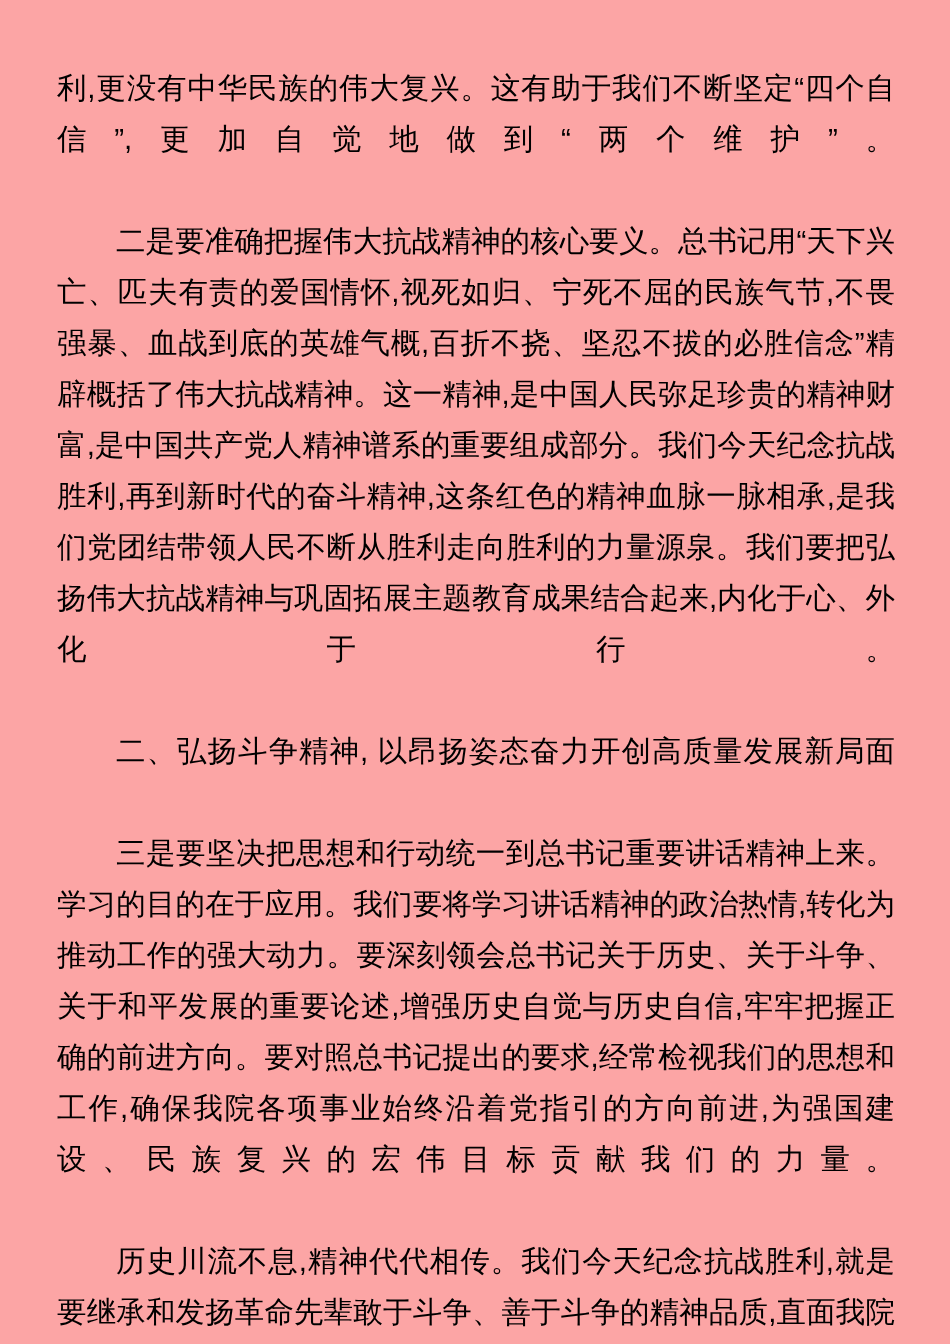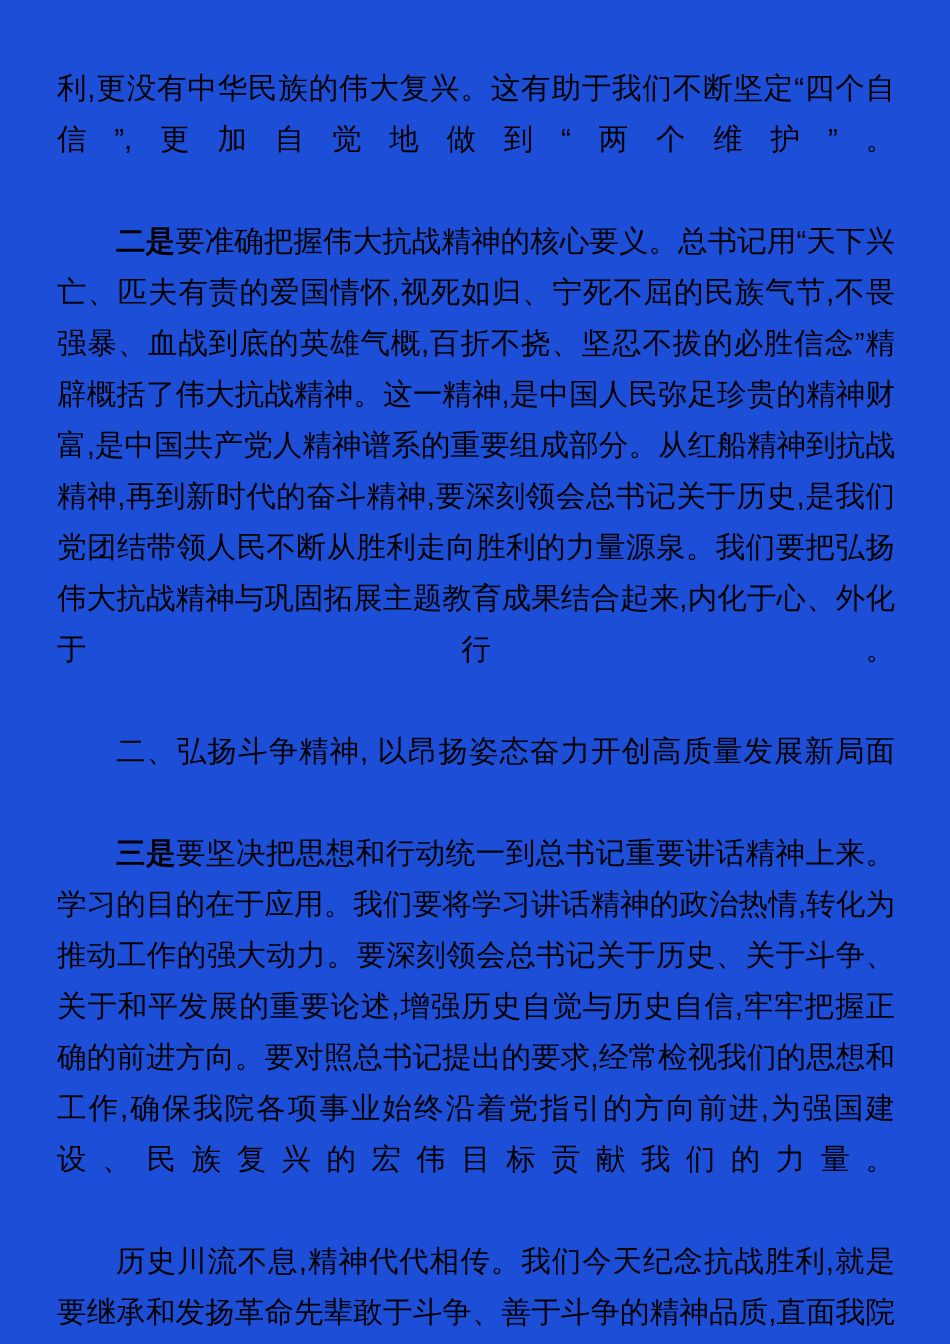--- a/index.html
+++ b/index.html
@@ -5,21 +5,21 @@
   html, body {
     margin: 0;
     padding: 0;
     background: #ffffff;
   }
 
   .page {
     position: relative;
     width: 950px;
     height: 1344px;
-    background: #1d4ed8;
+    background: #fca5a5;
     overflow: hidden;
     box-sizing: border-box;
   }
 
   .doc-body {
     position: absolute;
     left: 57px;
     top: 62px;
     width: 838px;
   }
@@ -37,42 +37,42 @@
     letter-spacing: 0px;
     font-weight: 400;
     -webkit-font-smoothing: antialiased;
   }
 
   .para.no-indent {
     text-indent: 0;
   }
 
   .para .lead {
-    font-weight: 700;
+    font-weight: 400;
   }
 
   
   .para:after {
     content: "";
     display: inline-block;
     width: 100%;
   }
 </style>
 </head>
 <body>
 
 <div class="page">
   <div class="doc-body">
 
     <p class="para no-indent">
       <span>利,更没有中华民族的伟大复兴。这有助于我们不断坚定“四个自信”,更加自觉地做到“两个维护”。</span>
     </p>
 
     <p class="para">
-      <span class="lead">二是</span><span>要准确把握伟大抗战精神的核心要义。总书记用“天下兴亡、匹夫有责的爱国情怀,视死如归、宁死不屈的民族气节,不畏强暴、血战到底的英雄气概,百折不挠、坚忍不拔的必胜信念”精辟概括了伟大抗战精神。这一精神,是中国人民弥足珍贵的精神财富,是中国共产党人精神谱系的重要组成部分。从红船精神到抗战精神,再到新时代的奋斗精神,要深刻领会总书记关于历史,是我们党团结带领人民不断从胜利走向胜利的力量源泉。我们要把弘扬伟大抗战精神与巩固拓展主题教育成果结合起来,内化于心、外化于行。</span>
+      <span class="lead">二是</span><span>要准确把握伟大抗战精神的核心要义。总书记用“天下兴亡、匹夫有责的爱国情怀,视死如归、宁死不屈的民族气节,不畏强暴、血战到底的英雄气概,百折不挠、坚忍不拔的必胜信念”精辟概括了伟大抗战精神。这一精神,是中国人民弥足珍贵的精神财富,是中国共产党人精神谱系的重要组成部分。我们今天纪念抗战胜利,再到新时代的奋斗精神,这条红色的精神血脉一脉相承,是我们党团结带领人民不断从胜利走向胜利的力量源泉。我们要把弘扬伟大抗战精神与巩固拓展主题教育成果结合起来,内化于心、外化于行。</span>
     </p>
 
     <p class="para">
       <span>二、弘扬斗争精神, 以昂扬姿态奋力开创高质量发展新局面</span>
     </p>
 
     <p class="para">
       <span class="lead">三是</span><span>要坚决把思想和行动统一到总书记重要讲话精神上来。学习的目的在于应用。我们要将学习讲话精神的政治热情,转化为推动工作的强大动力。要深刻领会总书记关于历史、关于斗争、关于和平发展的重要论述,增强历史自觉与历史自信,牢牢把握正确的前进方向。要对照总书记提出的要求,经常检视我们的思想和工作,确保我院各项事业始终沿着党指引的方向前进,为强国建设、民族复兴的宏伟目标贡献我们的力量。</span>
     </p>
 

